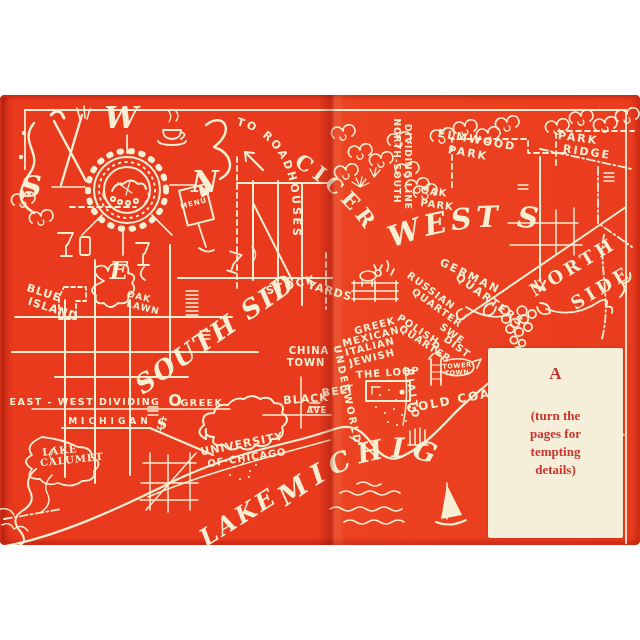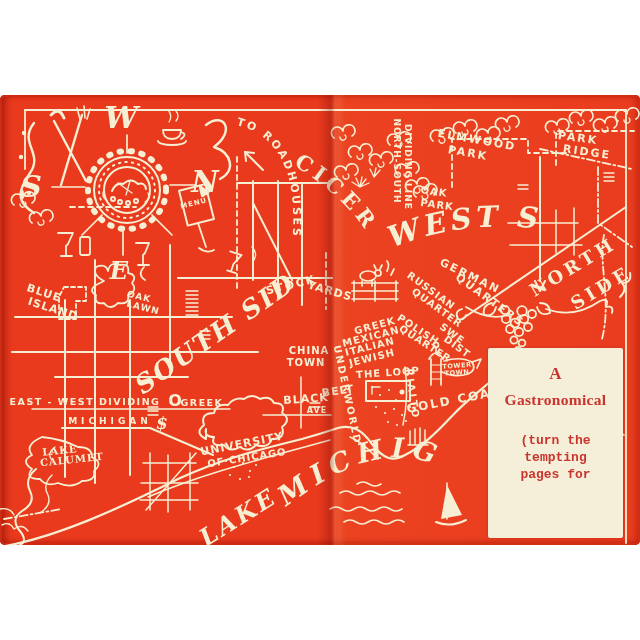--- a/index.html
+++ b/index.html
@@ -27,21 +27,21 @@
   .script{font-family:"DejaVu Serif",serif;font-style:italic;}
   .serifcaps{font-family:"DejaVu Serif",serif;}
   .t-sans{font-family:"DejaVu Sans",sans-serif;font-weight:bold;fill:#f7efd3;}
   .t-script{font-family:"DejaVu Serif",serif;font-style:italic;font-weight:bold;fill:#f7efd3;}
   .t-serif{font-family:"DejaVu Serif",serif;font-weight:bold;fill:#f7efd3;}
   .panel{position:absolute;left:488px;top:253px;width:135px;height:190px;z-index:5;
          background:#f5efda;border-radius:2px;color:#c9342c;text-align:center;
          font-family:"Liberation Serif",serif;box-shadow:0 0 3px rgba(90,10,0,.25);}
   .panel .t1{font-size:17px;margin-top:16px;font-weight:bold;}
   .panel .t2{font-size:15.5px;margin-top:7px;font-weight:bold;letter-spacing:.3px;}
-  .panel .n{font-size:13px;margin-top:2px;font-weight:bold;font-family:Liberation Mono, monospace;}
+  .panel .n{font-size:13px;margin-top:2px;font-weight:bold;}
   .panel .gap{height:22px;}
 </style>
 </head>
 <body>
 
 <div class="photo">
  <div class="cover">
 
   <svg class="art" viewBox="0 0 640 450" fill="none" stroke="#f7efd3" stroke-width="2" stroke-linecap="round" stroke-linejoin="round">
     <defs>
@@ -377,23 +377,23 @@
   <span class="lbl" style="left:202px;top:308px;font-size:9.5px;letter-spacing:1.5px;">GREEK</span>
   <span class="lbl" style="left:110px;top:326px;font-size:9px;letter-spacing:4px;">MICHIGAN</span>
   <span class="lbl script" style="left:162px;top:328px;font-size:17px;">$</span>
   <span class="lbl serifcaps" style="left:60px;top:356px;--r:-6deg;font-size:10px;letter-spacing:1px;">LAKE</span>
   <span class="lbl serifcaps" style="left:72px;top:365px;--r:-6deg;font-size:10px;letter-spacing:1px;">CALUMET</span>
   <span class="lbl" style="left:242px;top:349px;--r:-11deg;font-size:11px;letter-spacing:1px;">UNIVERSITY</span>
   <span class="lbl" style="left:247px;top:363px;--r:-9deg;font-size:10px;letter-spacing:1px;">OF CHICAGO</span>
 
   <div class="panel">
     <div class="t1">A</div>
-    <div class="t2">Gastronomical</div>
     <div class="gap"></div>
     <div class="n">(turn the</div>
+    <div class="n">pages for</div>
     <div class="n">tempting</div>
-    <div class="n">pages for</div>
+    <div class="n">details)</div>
   </div>
 
   <div class="gutter" style="z-index:3;"></div>
   <div class="page-right" style="z-index:0;"></div>
  </div>
 </div>
 
 </body></html>

